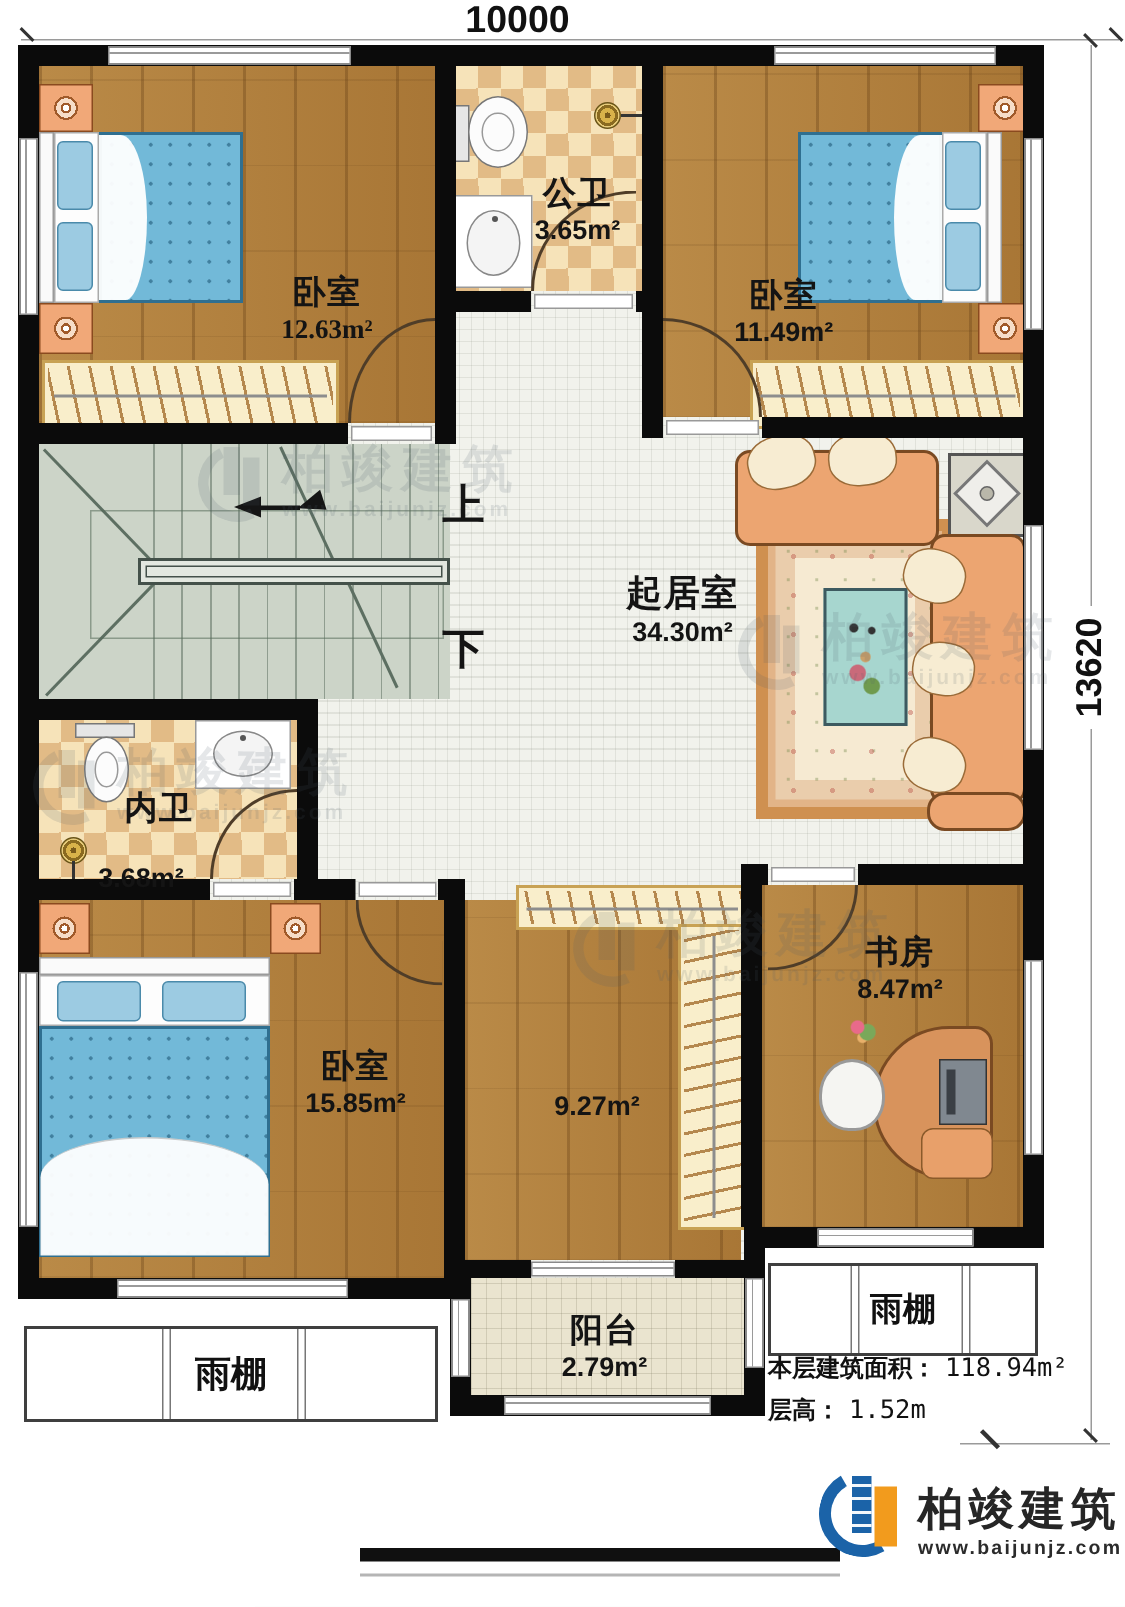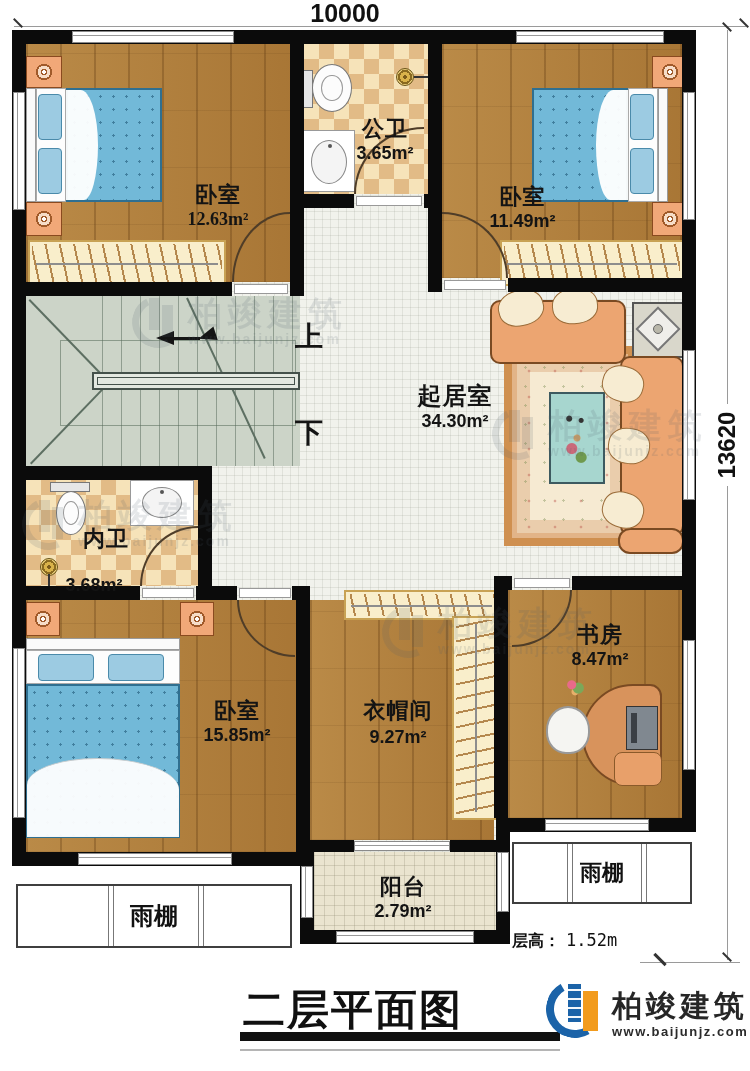--- a/index.html
+++ b/index.html
@@ -305,57 +305,59 @@
   <div class="lbl room-name" style="left:330px;top:116px;width:110px;">公卫</div>
   <div class="lbl room-area" style="left:330px;top:144px;width:110px;">3.65m²</div>
   <div class="lbl room-name" style="left:450px;top:184px;width:145px;">卧室</div>
   <div class="lbl room-area" style="left:450px;top:212px;width:145px;">11.49m²</div>
   <div class="lbl room-name" style="left:395px;top:382px;width:120px;font-size:24px;">起居室</div>
   <div class="lbl room-area" style="left:395px;top:412px;width:120px;">34.30m²</div>
   <div class="lbl room-name" style="left:52px;top:526px;width:108px;">内卫</div>
   <div class="lbl room-area" style="left:40px;top:554px;width:108px;margin-top:22px;">3.68m²</div>
   <div class="lbl room-name" style="left:164px;top:698px;width:146px;">卧室</div>
   <div class="lbl room-area" style="left:164px;top:726px;width:146px;">15.85m²</div>
-  <div class="lbl room-name" style="left:330px;top:698px;width:136px;">衣帽间</div>
   <div class="lbl room-area" style="left:330px;top:728px;width:136px;">9.27m²</div>
   <div class="lbl room-name" style="left:552px;top:622px;width:96px;">书房</div>
   <div class="lbl room-area" style="left:548px;top:650px;width:104px;">8.47m²</div>
   <div class="lbl room-name" style="left:360px;top:874px;width:86px;">阳台</div>
   <div class="lbl room-area" style="left:354px;top:902px;width:98px;">2.79m²</div>
   <div class="lbl stair-lbl" style="left:292px;top:318px;width:34px;">上</div>
   <div class="lbl stair-lbl" style="left:292px;top:414px;width:34px;">下</div>
 
   <div class="canopy" style="left:16px;top:884px;width:272px;height:60px;">
     <div class="cnp-div" style="left:33%;"></div>
     <div class="cnp-div" style="left:66%;"></div>
     <div class="lbl-in">雨棚</div>
   </div>
   <div class="canopy" style="left:512px;top:842px;width:176px;height:58px;">
     <div class="cnp-div" style="left:30%;"></div>
     <div class="cnp-div" style="left:72%;"></div>
     <div class="lbl-in" style="font-size:22px;">雨棚</div>
   </div>
 
+  <div class="info-line" style="left:512px;top:902px;">
+    <span class="info-zh">本层建筑面积：</span>
+    <span class="info-val">118.94m²</span>
+  </div>
   <div class="info-line" style="left:512px;top:930px;">
     <span class="info-zh">层高：</span>
     <span class="info-val">1.52m</span>
   </div>
 
   <div class="abs dim-line" style="left:14px;top:26px;width:732px;height:1px;"></div>
   <div class="abs dim-tick" style="left:12px;top:22px;width:12px;height:2px;"></div>
   <div class="abs dim-tick" style="left:738px;top:22px;width:12px;height:2px;"></div>
   <div class="dim-lbl" style="left:295px;top:0px;width:100px;height:26px;font-size:25px;line-height:26px;">10000</div>
   <div class="abs dim-line" style="left:727px;top:30px;width:1px;height:930px;"></div>
   <div class="abs dim-tick" style="left:721px;top:26px;width:12px;height:2px;"></div>
   <div class="abs dim-tick" style="left:721px;top:956px;width:12px;height:2px;"></div>
   <div class="abs dim-line" style="left:640px;top:962px;width:100px;height:1px;"></div>
   <div class="abs dim-tick" style="left:652px;top:958px;width:16px;height:3px;"></div>
   <div class="abs dim-lbl" style="left:686px;top:425px;width:82px;height:40px;font-size:24px;line-height:40px;transform:rotate(-90deg);">13620</div>
 
-  <div class="title-text" style="left:243px;top:982px;">二层平面图</div>
   <div class="abs" style="left:240px;top:1032px;width:320px;height:9px;background:#101010;"></div>
   <div class="abs" style="left:240px;top:1049px;width:320px;height:2px;background:#b5b5b5;"></div>
   <div class="logo-icon" style="left:546px;top:982px;">
     <div class="logo-b1"></div>
     <div class="logo-b2"></div>
   </div>
   <div class="logo-name" style="left:612px;top:986px;">柏竣建筑</div>
   <div class="logo-url" style="left:612px;top:1024px;">www.baijunjz.com</div>
 
 </div>

